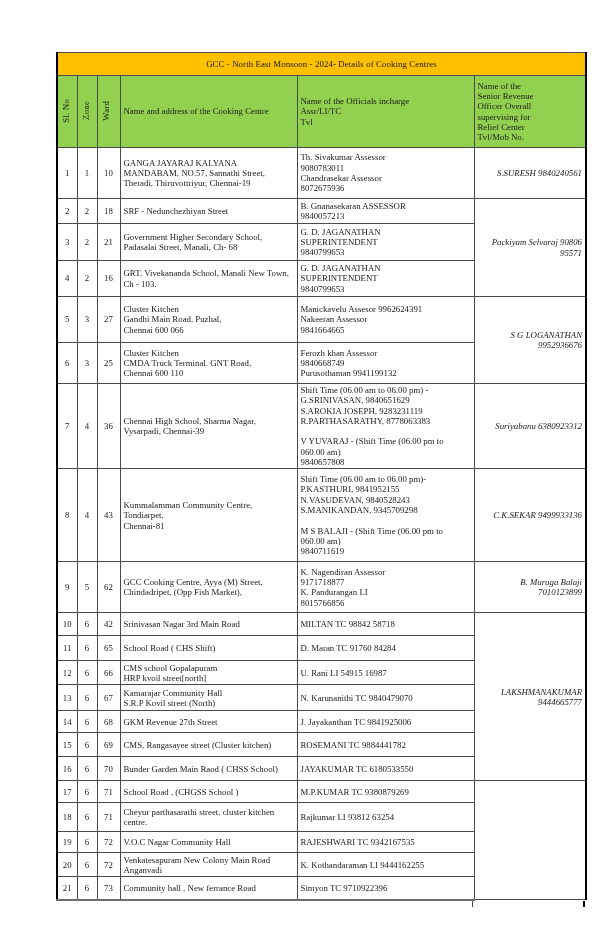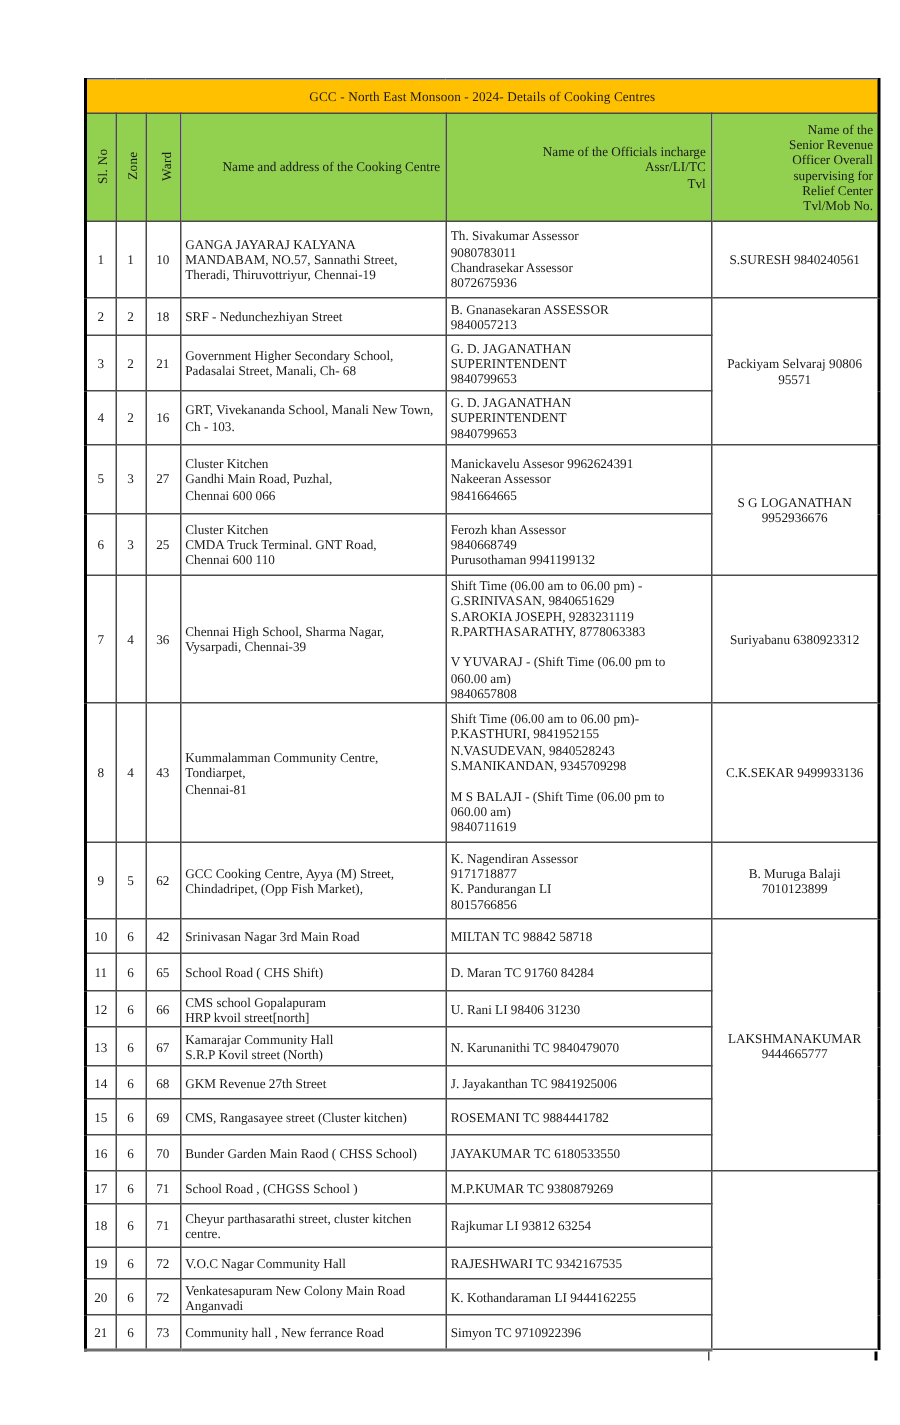--- a/index.html
+++ b/index.html
@@ -21,33 +21,33 @@
   .grid .rcol{border-right:2.2px solid #000;}
   .grid tr.last > td{border-bottom:2.2px solid #6e6e6e;}
   
   .title-cell{
     background:#FFC000;border:2.4px solid #000;
     font-weight:bold;font-size:10.4px;text-align:center;
     white-space:nowrap;letter-spacing:0.1px;
   }
   
   .hdr{
-    background:#92D050;font-weight:bold;text-align:right;
+    background:#92D050;font-weight:bold;text-align:left;
     font-size:9.2px;line-height:10.6px;border-top:2.2px solid #000;
   }
   .hdr-sro{font-size:8.8px;line-height:10.2px;}
   .vhead span{
     display:inline-block;
     writing-mode:vertical-rl;transform:rotate(180deg);
     font-size:8.8px;letter-spacing:0.2px;
   }
   
   .num{text-align:center;padding:1px 0;}
   .txt{text-align:left;}
-  .sro{text-align:center;}
+  .sro{text-align:right;font-style:italic;}
   .open{border-bottom:none;}
   
   .tail{
     margin-left:416px;width:110px;height:6px;
     border-left:1px solid #4a4a4a;border-right:2.2px solid #000;
   }
 </style>
 </head>
 <body>
 
@@ -215,21 +215,21 @@
     <td class="txt">School Road ( CHS Shift)</td>
     <td class="txt">D. Maran TC 91760 84284</td>
   </tr>
 
   <tr style="height:24px">
     <td class="num">12</td>
     <td class="num">6</td>
     <td class="num">66</td>
     <td class="txt">CMS school Gopalapuram
 HRP kvoil street[north]</td>
-    <td class="txt">U. Rani LI 98406 31230</td>
+    <td class="txt">U. Rani LI 54915 16987</td>
   </tr>
 
   <tr style="height:26px">
     <td class="num">13</td>
     <td class="num">6</td>
     <td class="num">67</td>
     <td class="txt">Kamarajar Community Hall
 S.R.P Kovil street (North)</td>
     <td class="txt">N. Karunanithi TC 9840479070</td>
   </tr>

